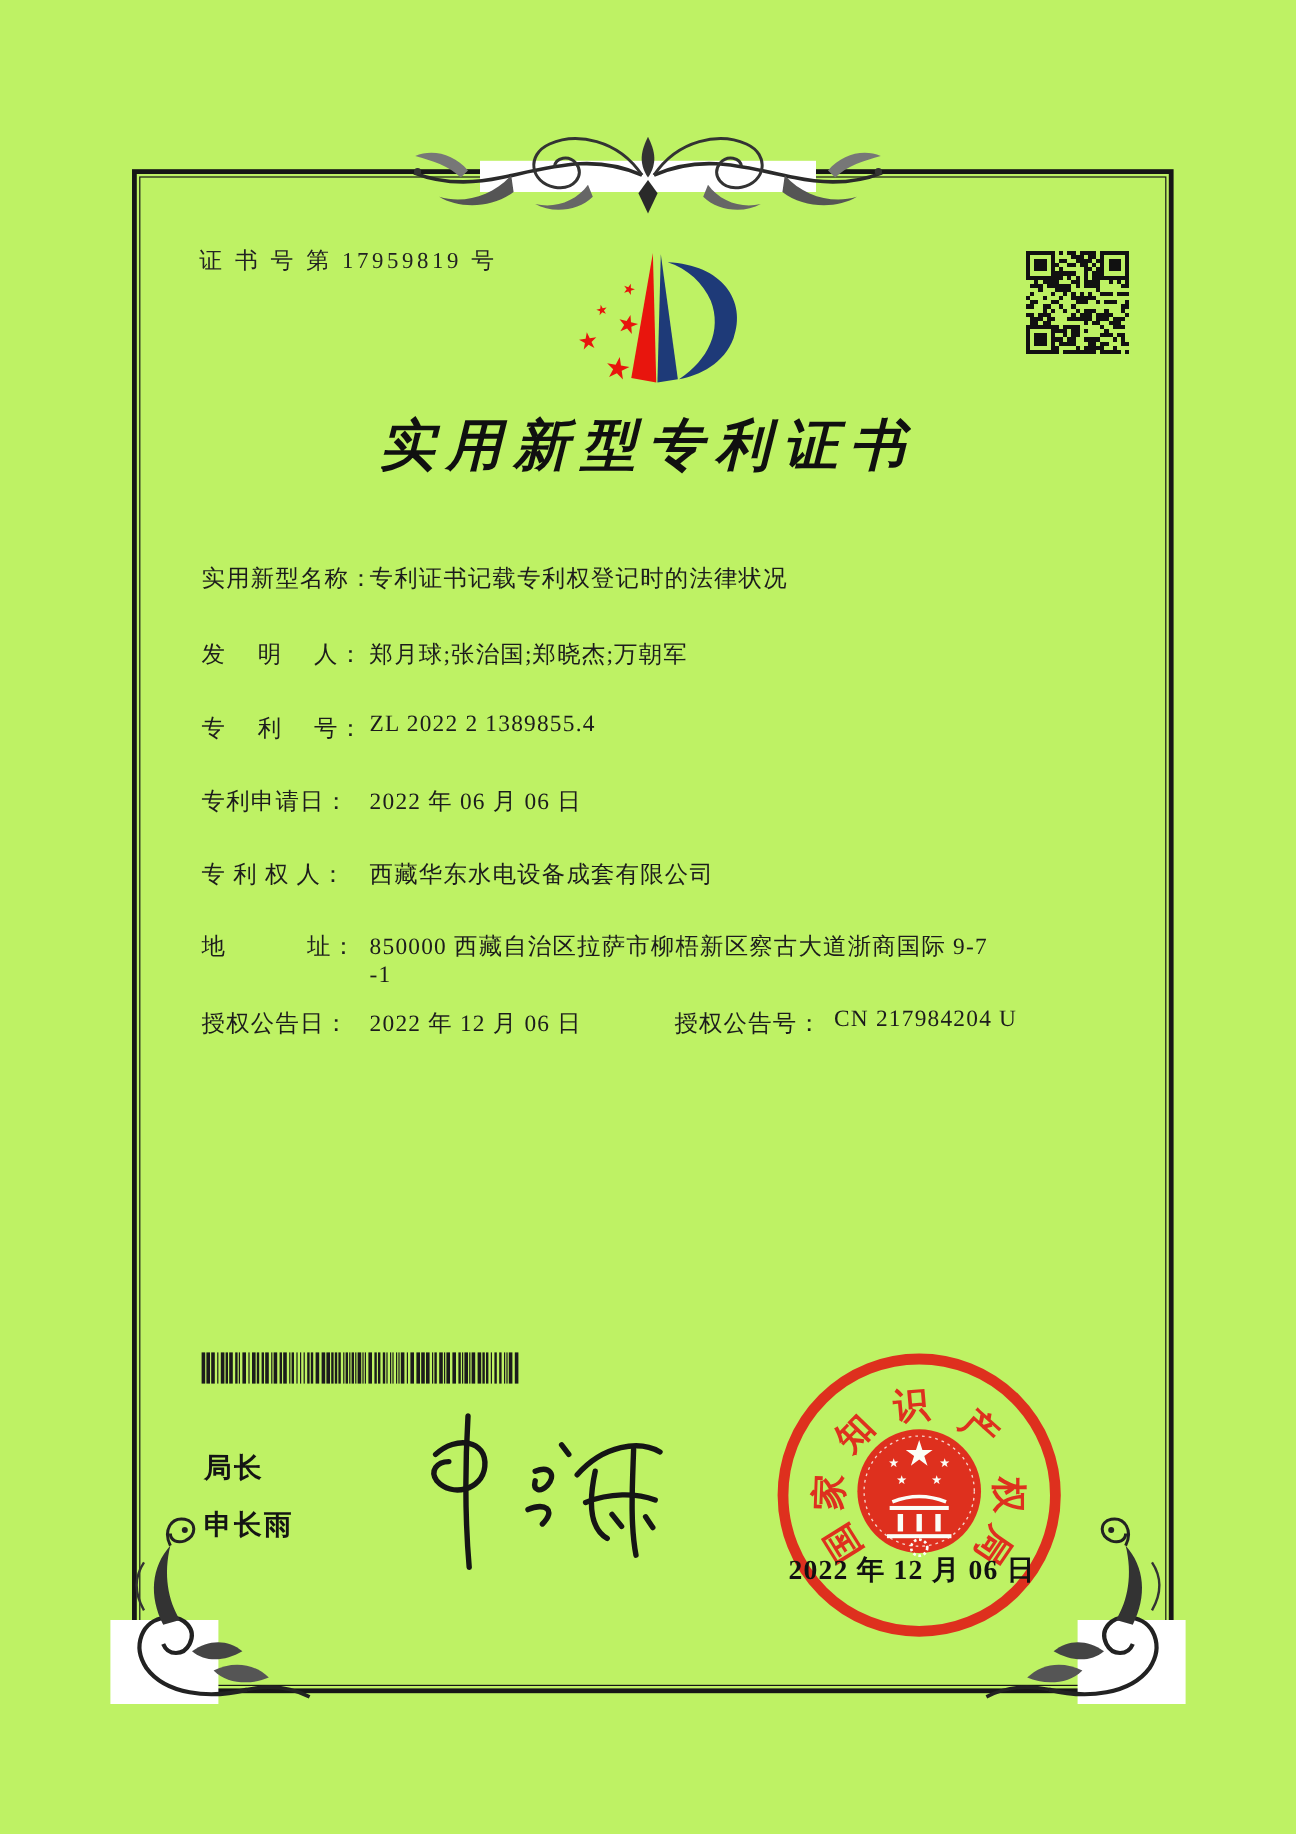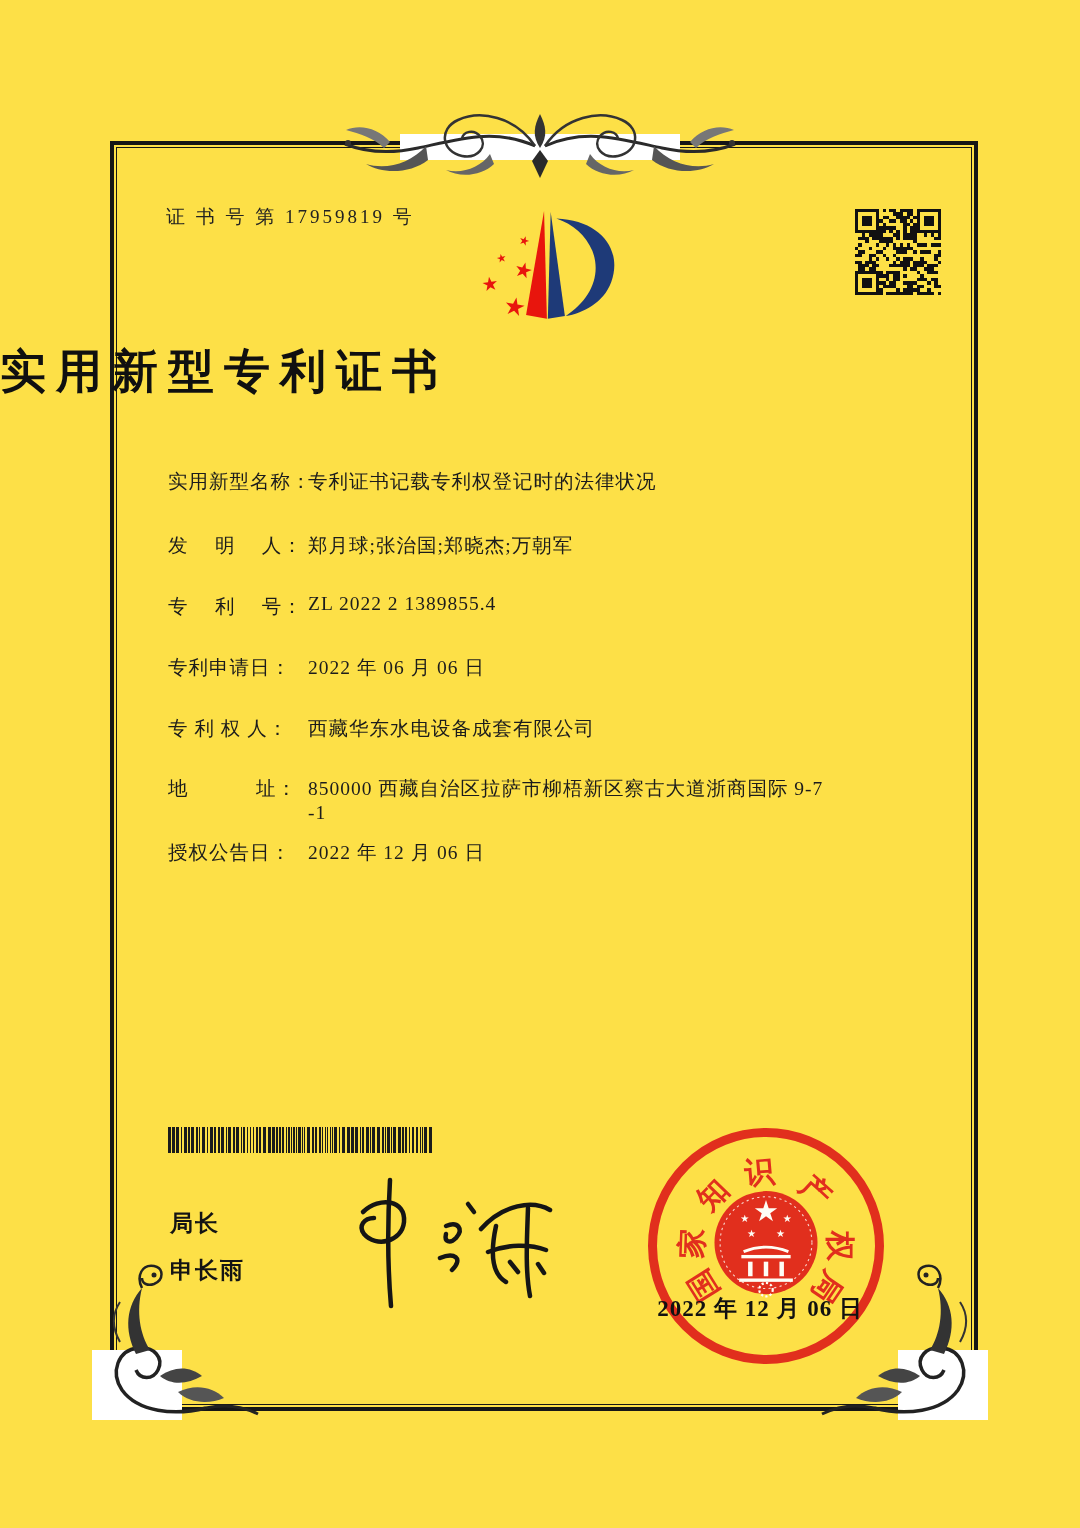--- a/index.html
+++ b/index.html
@@ -1,24 +1,24 @@
 <!DOCTYPE html>
 <html><head>
 <meta charset="utf-8">
 <style>
   html,body{margin:0;padding:0;background:#e8e8e8;}
-  .page{position:relative;width:1080px;height:1528px;background:#fde047;margin:0 auto;
+  .page{position:relative;width:1080px;height:1528px;background:#bef264;margin:0 auto;
         font-family:"Liberation Serif","DejaVu Serif",serif;color:#1c1c1c;overflow:hidden;}
   .frame{position:absolute;left:110px;top:141px;width:860px;height:1262px;border:4px solid #161616;}
   .frame::after{content:"";position:absolute;inset:2px;border:1.5px solid #161616;}
   .cert-no{position:absolute;left:166px;top:204px;font-size:19px;letter-spacing:3px;color:#222;}
   .logo{position:absolute;left:450px;top:192px;}
   .qr{position:absolute;left:855px;top:209px;width:86px;height:86px;}
-  .title{position:absolute;left:0;top:341px;width:100%;
-         font-size:46px;font-weight:700;letter-spacing:10px;color:#101010;}
+  .title{position:absolute;left:0;top:341px;width:100%;text-align:center;
+         font-size:46px;font-weight:700;letter-spacing:10px;color:#101010;font-style:italic;}
   .row{position:absolute;left:168px;width:760px;font-size:19.5px;letter-spacing:1px;}
   .row .label{display:inline-block;width:140px;vertical-align:top;white-space:pre;}
   .row .value{display:inline-block;vertical-align:top;white-space:pre-line;max-width:600px;}
   .r-name{top:468px}.r-inv{top:532px}.r-no{top:593px}.r-filing{top:654px}
   .r-owner{top:715px}.r-addr{top:775px}.r-grant{top:839px}
   .grant-right{position:absolute;left:394px;top:0;white-space:nowrap;}
   .grant-right .label{width:auto;margin-right:10px;}
   .body-text{position:absolute;left:168px;top:886px;width:748px;font-size:19.5px;
              line-height:31px;text-align:justify;color:#242424;}
   .body-text p{margin:0 0 2px 0;text-indent:2em;}
@@ -462,20 +462,23 @@
   </div>
   <div class="row r-owner">
     <span class="label">专 利 权 人：</span><span class="value">西藏华东水电设备成套有限公司</span>
   </div>
   <div class="row r-addr">
     <span class="label">地　　　 址：</span><span class="value">850000 西藏自治区拉萨市柳梧新区察古大道浙商国际 9-7
 -1</span>
   </div>
   <div class="row r-grant">
     <span class="label">授权公告日：</span><span class="value">2022 年 12 月 06 日</span>
+    <span class="grant-right">
+      <span class="label">授权公告号：</span><span class="value">CN 217984204 U</span>
+    </span>
   </div>
 
   <div class="body-text">
   </div>
 
   <div class="barcode"><i style="width:3px;margin-right:1px"></i><i style="width:3px;margin-right:1px"></i><i style="width:3px;margin-right:2px"></i><i style="width:1px;margin-right:2px"></i><i style="width:3px;margin-right:1px"></i><i style="width:2px;margin-right:1px"></i><i style="width:3px;margin-right:2px"></i><i style="width:2px;margin-right:1px"></i><i style="width:1px;margin-right:2px"></i><i style="width:3px;margin-right:2px"></i><i style="width:1px;margin-right:2px"></i><i style="width:3px;margin-right:1px"></i><i style="width:2px;margin-right:2px"></i><i style="width:2px;margin-right:1px"></i><i style="width:3px;margin-right:2px"></i><i style="width:1px;margin-right:1px"></i><i style="width:3px;margin-right:2px"></i><i style="width:2px;margin-right:1px"></i><i style="width:3px;margin-right:2px"></i><i style="width:1px;margin-right:1px"></i><i style="width:2px;margin-right:2px"></i><i style="width:1px;margin-right:2px"></i><i style="width:1px;margin-right:2px"></i><i style="width:1px;margin-right:2px"></i><i style="width:2px;margin-right:1px"></i><i style="width:2px;margin-right:2px"></i><i style="width:3px;margin-right:2px"></i><i style="width:3px;margin-right:1px"></i><i style="width:3px;margin-right:1px"></i><i style="width:2px;margin-right:1px"></i><i style="width:2px;margin-right:1px"></i><i style="width:2px;margin-right:2px"></i><i style="width:1px;margin-right:1px"></i><i style="width:2px;margin-right:1px"></i><i style="width:1px;margin-right:1px"></i><i style="width:2px;margin-right:1px"></i><i style="width:1px;margin-right:1px"></i><i style="width:3px;margin-right:1px"></i><i style="width:1px;margin-right:1px"></i><i style="width:1px;margin-right:2px"></i><i style="width:3px;margin-right:2px"></i><i style="width:2px;margin-right:1px"></i><i style="width:2px;margin-right:2px"></i><i style="width:2px;margin-right:1px"></i><i style="width:1px;margin-right:2px"></i><i style="width:1px;margin-right:1px"></i><i style="width:1px;margin-right:2px"></i><i style="width:1px;margin-right:1px"></i><i style="width:1px;margin-right:1px"></i><i style="width:3px;margin-right:2px"></i><i style="width:1px;margin-right:2px"></i><i style="width:3px;margin-right:2px"></i><i style="width:3px;margin-right:1px"></i><i style="width:3px;margin-right:1px"></i><i style="width:3px;margin-right:2px"></i><i style="width:1px;margin-right:1px"></i><i style="width:2px;margin-right:2px"></i><i style="width:3px;margin-right:1px"></i><i style="width:1px;margin-right:1px"></i><i style="width:3px;margin-right:2px"></i><i style="width:3px;margin-right:2px"></i><i style="width:2px;margin-right:1px"></i><i style="width:1px;margin-right:1px"></i><i style="width:3px;margin-right:1px"></i><i style="width:1px;margin-right:1px"></i><i style="width:3px;margin-right:2px"></i><i style="width:3px;margin-right:1px"></i><i style="width:2px;margin-right:1px"></i><i style="width:2px;margin-right:2px"></i><i style="width:1px;margin-right:2px"></i><i style="width:2px;margin-right:2px"></i><i style="width:2px;margin-right:2px"></i><i style="width:1px;margin-right:1px"></i><i style="width:1px;margin-right:1px"></i><i style="width:3px;margin-right:2px"></i><i style="width:3px;margin-right:1px"></i></div>
 
   <div class="sig-title">局长</div>
   <div class="sig-name">申长雨</div>
 

